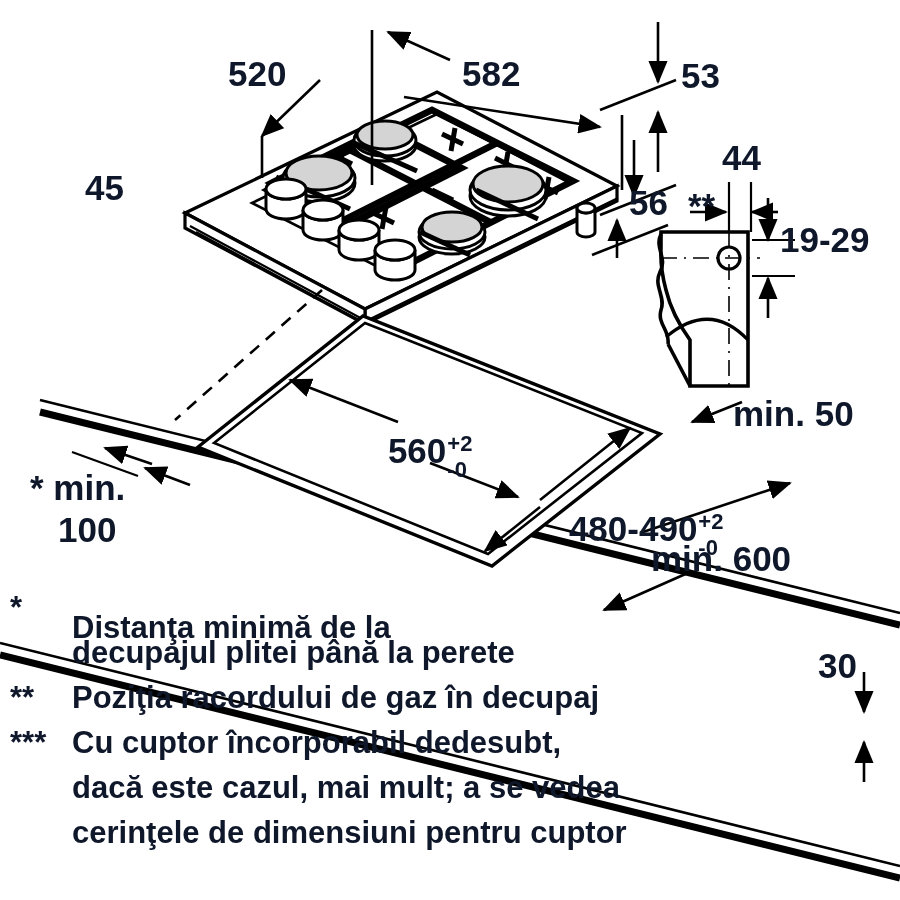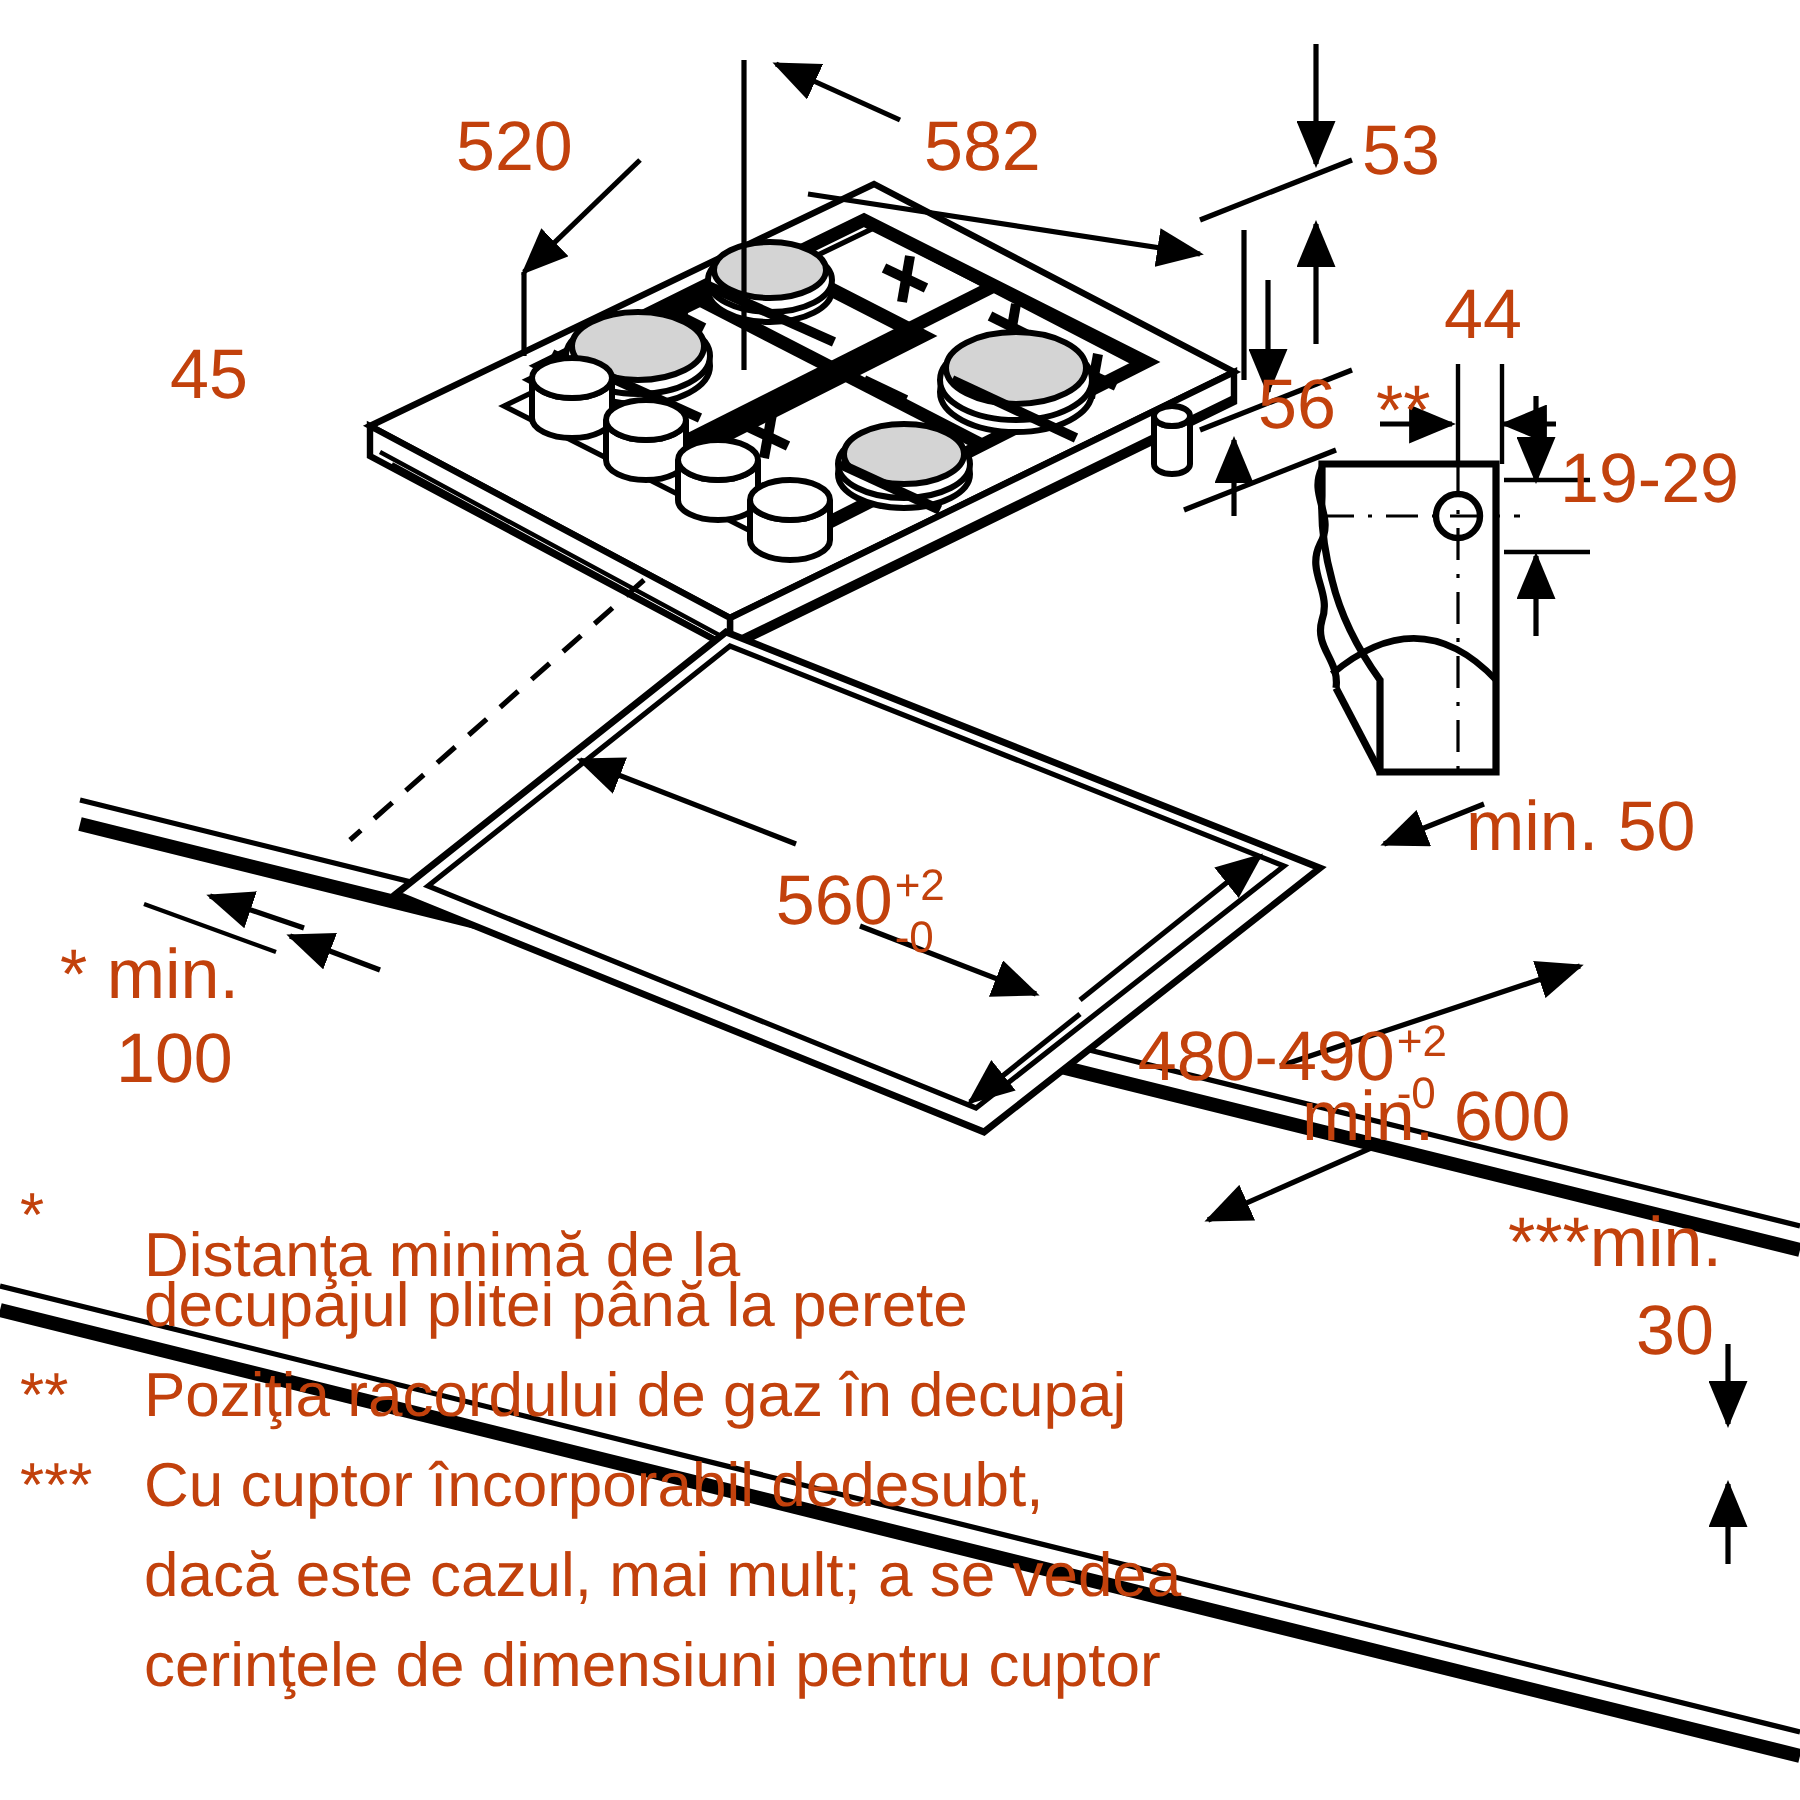--- a/index.html
+++ b/index.html
@@ -1,19 +1,19 @@
 <!DOCTYPE html>
 <html><head>
 <meta charset="utf-8">
 <style>
   html,body{margin:0;padding:0;background:#fff;}
   body{width:900px;height:900px;overflow:hidden;font-family:"Liberation Sans",sans-serif;color:#000;}
   #stage{position:relative;width:900px;height:900px;background:#fff;}
   #drawing{position:absolute;left:0;top:0;width:900px;height:900px;}
-  .lbl{position:absolute;white-space:pre;font-family:"Liberation Sans",sans-serif;color:#c2410c;line-height:1.02;}
+  .lbl{position:absolute;white-space:pre;font-family:"Liberation Sans",sans-serif;color:#0f172a;line-height:1.02;font-weight:bold;}
   .dim{font-size:35px;}
   .note{font-size:31px;}
   .tolbox{display:inline-block;position:relative;width:0;height:0;}
   .tolplus{position:absolute;left:1px;top:-30px;font-size:22px;}
   .tolminus{position:absolute;left:1px;top:-4px;font-size:22px;}
 </style>
 </head>
 <body>
 
 <div id="stage">
@@ -268,21 +268,20 @@
     <span>480-490</span><span class="tolbox"><span class="tolplus">+2</span><span class="tolminus">-0</span></span>
   </div>
 
   <div class="lbl dim" style="left:721px;top:396px;margin-left:12px;">min. 50</div>
 
   <div class="lbl dim" style="left:651px;top:541px;text-align:right;">min. 600</div>
 
   <div class="lbl dim" style="left:30px;top:470px;">* min.</div>
   <div class="lbl dim" style="left:58px;top:512px;">100</div>
 
-  <div class="lbl dim" style="left:754px;top:604px;">***min.</div>
   <div class="lbl dim" style="left:818px;top:648px;">30</div>
 
   <div>
 
     <div class="lbl note" style="left:10px;top:592px;">*</div>
     <div class="lbl note" style="left:72px;top:592px;margin-top:20px;">Distanţa minimă de la</div>
     <div class="lbl note" style="left:72px;top:637px;">decupajul plitei până la perete</div>
 
     <div class="lbl note" style="left:10px;top:682px;">**</div>
     <div class="lbl note" style="left:72px;top:682px;">Poziţia racordului de gaz în decupaj</div>

